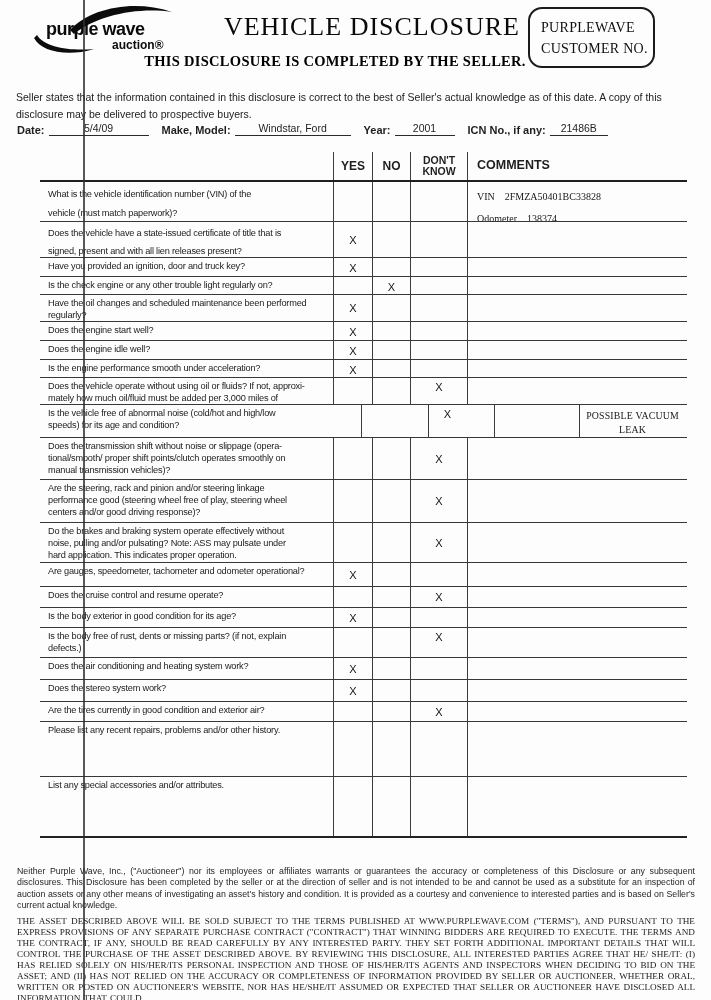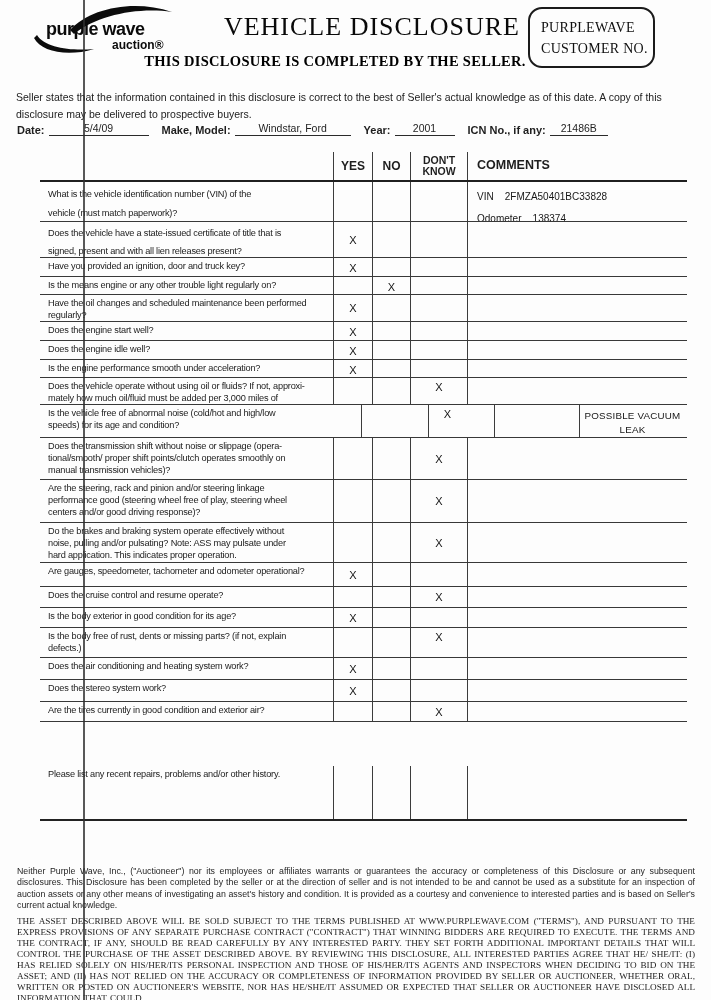--- a/index.html
+++ b/index.html
@@ -59,21 +59,21 @@
   .trow{border-bottom:1.5px solid #383838;overflow:hidden;}
   .trow:last-child{border-bottom:2px solid #222;}
   .q{
     padding:2px 2px 0 8px;font-size:9.2px;letter-spacing:-.2px;line-height:1.32;
     white-space:pre-line;color:#1b1b1b;overflow:hidden;
   }
   .c{border-left:1.2px solid #3c3c3c;display:flex;align-items:center;justify-content:center;
      font-size:11px;color:#151515;}
   .c.top{align-items:flex-start;padding-top:3px;}
   .cm{border-left:1.2px solid #3c3c3c;padding:19px 2px 0 9px;font-size:10px;line-height:1.4;
-      white-space:pre-wrap;color:#171717;overflow:hidden;}
+      white-space:pre-wrap;color:#171717;overflow:hidden;font-family:Liberation Serif, serif;}
   .cm.center{text-align:center;padding-left:0;padding-top:4px;font-size:9.8px;letter-spacing:.2px;}
   .trow.spread-xl .q{line-height:2.1;padding-top:3px;}
   .trow.spread-xl .cm{line-height:2.15;padding-top:4px;}
   .trow.spread-lg .q{line-height:1.95;padding-top:3px;}
 
   
   .footer{position:absolute;left:17px;top:866px;width:678px;}
   .footer p{margin:0;text-align:justify;}
   .legal-1{font-size:8.8px;line-height:1.3;color:#252525;}
   .legal-2{font-family:"Liberation Serif", serif;font-size:9.2px;line-height:1.2;margin-top:4px !important;color:#1d1d1d;word-spacing:1px;}
@@ -151,21 +151,21 @@
           <div class="cm"></div>
         </div>
         <div class="trow" style="height: 19px;">
           <div class="q">Have you provided an ignition, door and truck key?</div>
           <div class="c">X</div>
           <div class="c"></div>
           <div class="c"></div>
           <div class="cm"></div>
         </div>
         <div class="trow" style="height: 18px;">
-          <div class="q">Is the means engine or any other trouble light regularly on?</div>
+          <div class="q">Is the check engine or any other trouble light regularly on?</div>
           <div class="c"></div>
           <div class="c">X</div>
           <div class="c"></div>
           <div class="cm"></div>
         </div>
         <div class="trow" style="height: 27px;">
           <div class="q">Have the oil changes and scheduled maintenance been performed
 regularly?</div>
           <div class="c">X</div>
           <div class="c"></div>
@@ -279,22 +279,29 @@
           <div class="c"></div>
           <div class="cm"></div>
         </div>
         <div class="trow" style="height: 20px;">
           <div class="q">Are the tires currently in good condition and exterior air?</div>
           <div class="c"></div>
           <div class="c"></div>
           <div class="c">X</div>
           <div class="cm"></div>
         </div>
-        <div class="trow" style="height: 55px; margin-top: 44px;">
+        <div class="trow" style="height: 55px;">
           <div class="q">Please list any recent repairs, problems and/or other history.</div>
+          <div class="c"></div>
+          <div class="c"></div>
+          <div class="c"></div>
+          <div class="cm"></div>
+        </div>
+        <div class="trow" style="height: 61px;">
+          <div class="q">List any special accessories and/or attributes.</div>
           <div class="c"></div>
           <div class="c"></div>
           <div class="c"></div>
           <div class="cm"></div>
         </div>
       </div>
   </div>
 
   <div class="footer">
     <p class="legal-1">Neither Purple Wave, Inc., ("Auctioneer") nor its employees or affiliates warrants or guarantees the accuracy or completeness of this Disclosure or any subsequent disclosures. This Disclosure has been completed by the seller or at the direction of seller and is not intended to be and cannot be used as a substitute for an inspection of auction assets or any other means of investigating an asset's history and condition. It is provided as a courtesy and convenience to interested parties and is based on Seller's current actual knowledge.</p>

